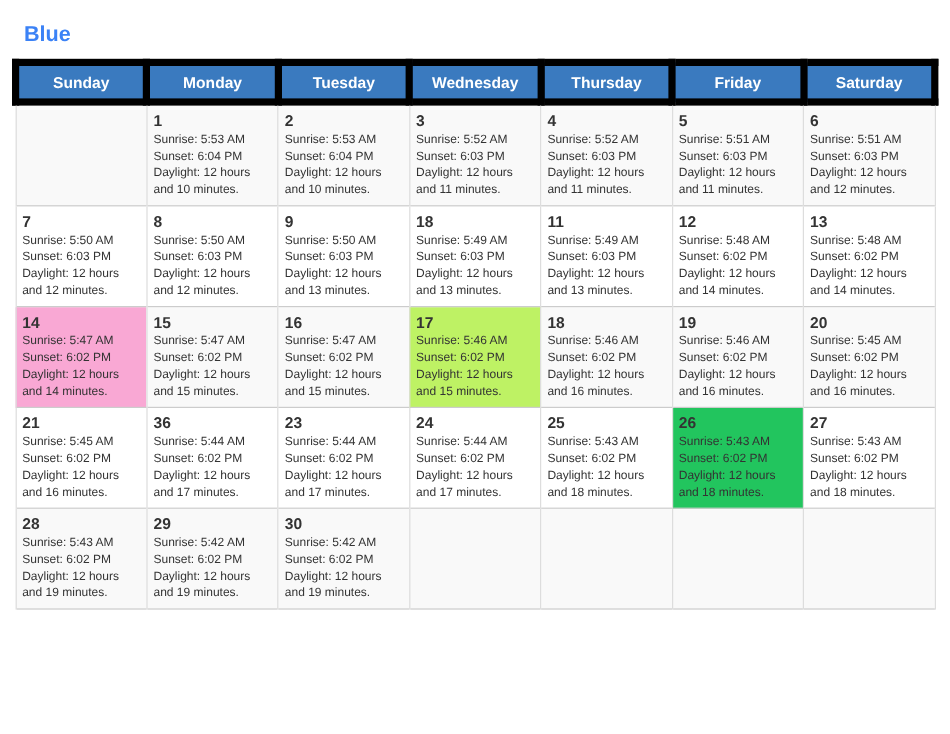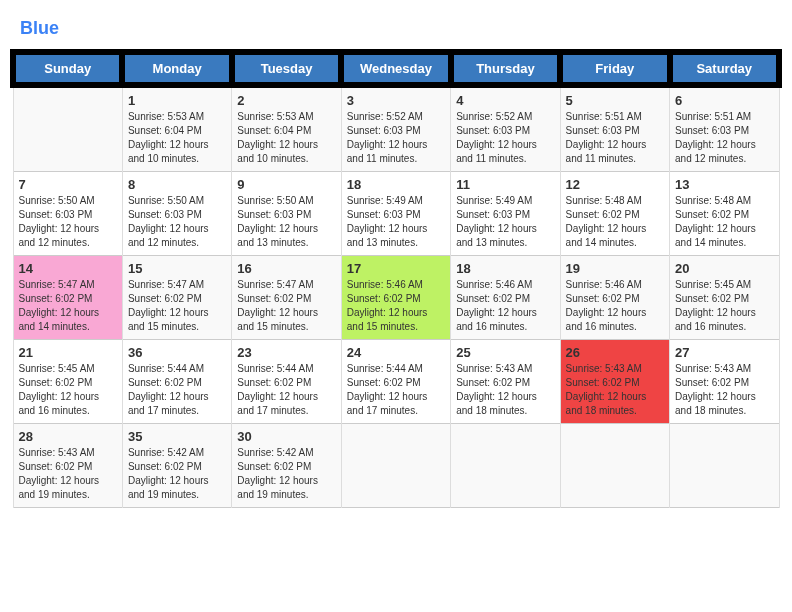--- a/index.html
+++ b/index.html
@@ -312,21 +312,21 @@
           </div>
         </td>
         <td style="background: rgb(255, 255, 255);">
           <span class="day-number">25</span>
           <div class="day-info">
             <div>Sunrise: 5:43 AM</div>
             <div>Sunset: 6:02 PM</div>
             <div>Daylight: 12 hours and 18 minutes.</div>
           </div>
         </td>
-        <td style="background: #ef4444; margin-top: 32px;">
+        <td style="background: #22c55e; margin-top: 32px;">
           <span class="day-number">26</span>
           <div class="day-info">
             <div>Sunrise: 5:43 AM</div>
             <div>Sunset: 6:02 PM</div>
             <div>Daylight: 12 hours and 18 minutes.</div>
           </div>
         </td>
         <td style="background: rgb(255, 255, 255);">
           <span class="day-number">27</span>
           <div class="day-info">
@@ -339,21 +339,21 @@
       <tr>
         <td style="background: rgb(249, 249, 249);">
           <span class="day-number">28</span>
           <div class="day-info">
             <div>Sunrise: 5:43 AM</div>
             <div>Sunset: 6:02 PM</div>
             <div>Daylight: 12 hours and 19 minutes.</div>
           </div>
         </td>
         <td style="background: rgb(249, 249, 249);">
-          <span class="day-number">35</span>
+          <span class="day-number">29</span>
           <div class="day-info">
             <div>Sunrise: 5:42 AM</div>
             <div>Sunset: 6:02 PM</div>
             <div>Daylight: 12 hours and 19 minutes.</div>
           </div>
         </td>
         <td style="background: rgb(249, 249, 249);">
           <span class="day-number">30</span>
           <div class="day-info">
             <div>Sunrise: 5:42 AM</div>

